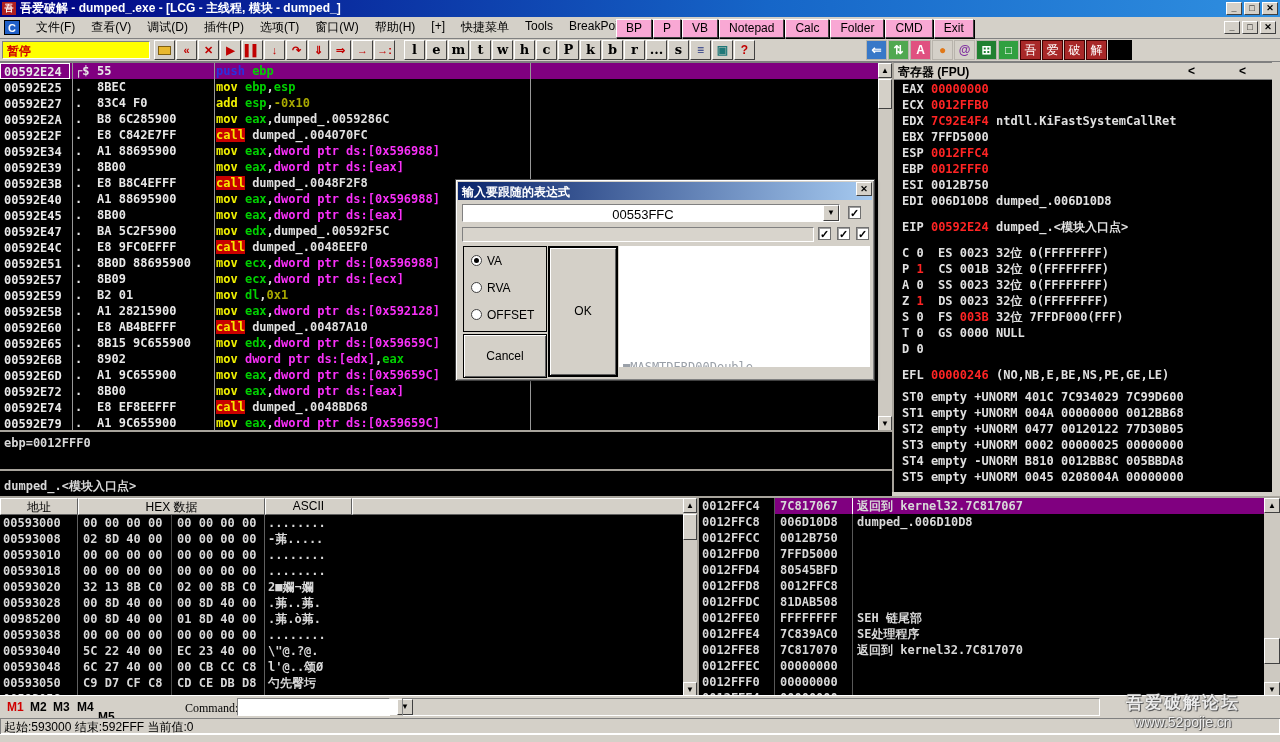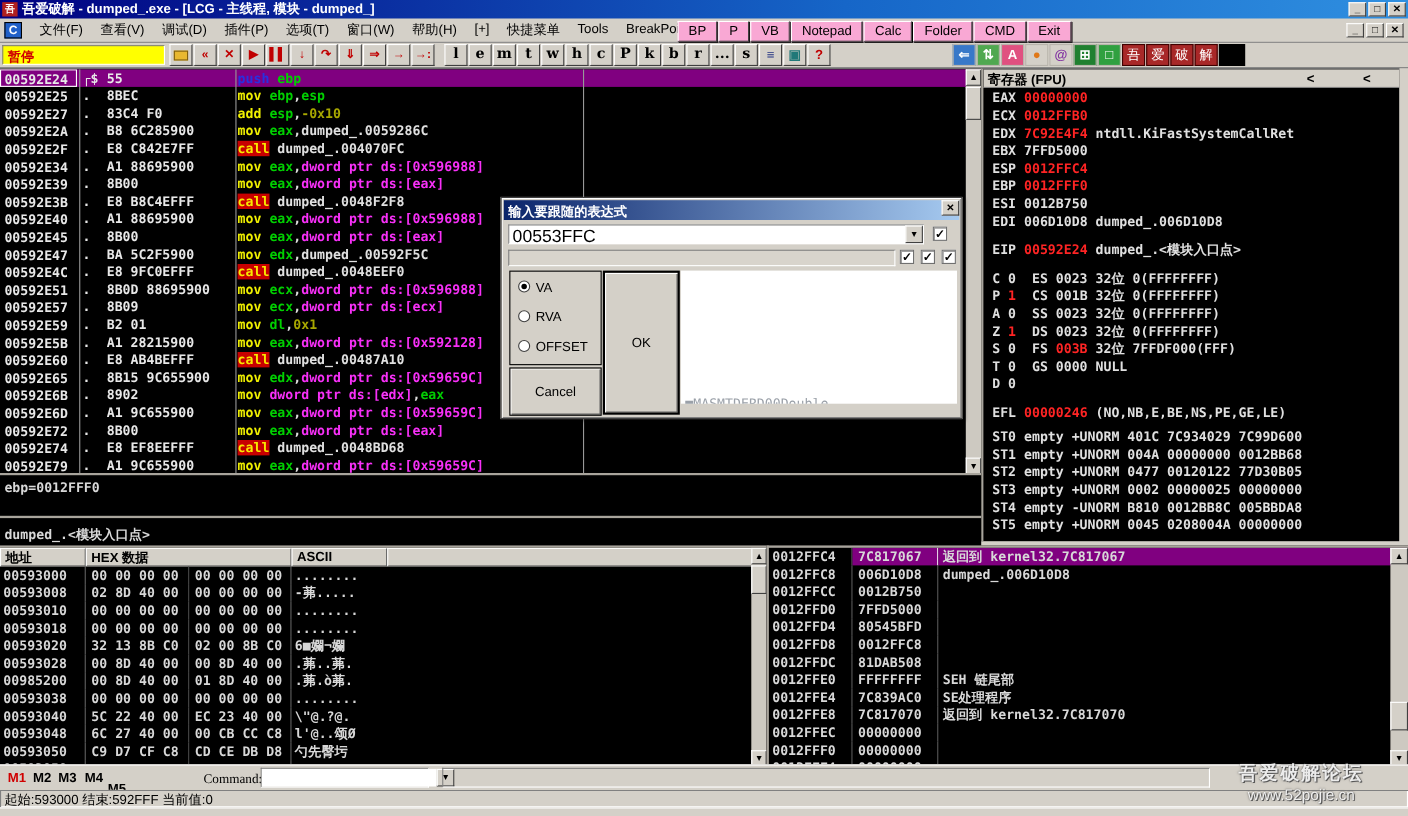--- a/index.html
+++ b/index.html
@@ -68,21 +68,21 @@
 
   .reghdr { height:17px; background:#d4d0c8; color:#000; font-weight:bold; padding:1px 4px;
             display:flex; border-bottom:1px solid #808080; }
   .reghdr .coll { margin-left:auto; font-weight:bold; padding:0 22px; }
   .rline { padding-left:8px; height:16px; }
 
   .infotext { padding:3px 4px; color:#d8d8d8; }
   .modtext { padding:7px 4px 0 4px; color:#d8d8d8; }
 
   .dumphdr { height:17px; background:#d4d0c8; display:flex; }
-  .dh { border:1px solid; border-color:#fff #606060 #606060 #fff; padding:0 4px; font-weight:bold; }
+  .dh { border:1px solid; border-color:#fff #606060 #606060 #fff; padding:0 4px; font-weight:normal;text-align:center; }
   .dh.a{width:78px} .dh.h{width:187px} .dh.t{width:87px} .dh.f{flex:1; border-color:#fff #606060 #606060 #fff;}
   .krow { display:flex; height:16px; color:#d8d8d8; }
   .ka { width:78px; padding-left:3px; border-right:1px solid #606060; }
   .kh { width:93px; padding-left:5px; }
   .kh.second { border-left:1px solid #484848; border-right:1px solid #606060; width:94px; }
   .kt { padding-left:3px; }
 
   .srow { display:flex; height:16px; color:#d8d8d8; }
   .sa { width:76px; padding-left:3px; border-right:1px solid #585858; }
   .sv { width:78px; padding-left:5px; border-right:1px solid #585858; }
@@ -123,21 +123,21 @@
          border:1px solid #404040; box-shadow:inset 1px 1px 0 #fff, inset -1px -1px 0 #808080, 2px 2px 3px rgba(0,0,0,.4);
          z-index:40; }
   .dlgtitle { position:absolute; left:2px; top:2px; right:2px; height:18px;
               background:linear-gradient(90deg,#0a246a,#a6caf0); color:#fff; font-weight:bold;
               padding:2px 4px; }
   .dlgclose { position:absolute; right:2px; top:2px; width:16px; height:14px; background:#d4d0c8;
               border:1px solid; border-color:#fff #404040 #404040 #fff; text-align:center; font-size:9px;
               line-height:12px; color:#000; font-weight:bold; }
   .dlgcombo { position:absolute; left:6px; top:24px; width:378px; height:18px; background:#fff;
               border:1px solid; border-color:#808080 #fff #fff #808080; display:flex; }
-  .dlgcombo .val { flex:1; padding:2px 3px; font-size:16px; }
+  .dlgcombo .val { flex:1; padding:2px 3px; font-size:13px;text-align:center; }
   .cb { position:absolute; width:13px; height:13px; background:#fff; border:1px solid #707070;
         box-shadow:inset 1px 1px 0 #a0a0a0; font-size:11px; line-height:12px; text-align:center; font-weight:bold; }
   .dlgbar { position:absolute; left:6px; top:47px; width:352px; height:15px;
             border:1px solid; border-color:#808080 #fff #fff #808080; background:#d8d4cc; }
   .grpbox { position:absolute; left:7px; top:66px; width:84px; height:86px; border:1px solid #000; }
   .radiorow { display:flex; align-items:center; height:27px; padding-left:7px; }
   .radio { width:11px; height:11px; border:1px solid #404040; border-radius:50%; background:#fff;
            margin-right:5px; position:relative; flex:none; }
   .radio.sel::after { content:""; position:absolute; left:2px; top:2px; width:5px; height:5px;
                       border-radius:50%; background:#000; }
@@ -340,21 +340,21 @@
       <span class="dh a">地址</span>
       <span class="dh h">HEX 数据</span>
       <span class="dh t">ASCII</span>
       <span class="dh f" style="width:330px"></span>
     </div>
     <div id="dump-body">
         <div class="krow mono"><span class="ka">00593000</span><span class="kh">00 00 00 00</span><span class="kh second">00 00 00 00</span><span class="kt">........</span></div>
         <div class="krow mono"><span class="ka">00593008</span><span class="kh">02 8D 40 00</span><span class="kh second">00 00 00 00</span><span class="kt">-茀.....</span></div>
         <div class="krow mono"><span class="ka">00593010</span><span class="kh">00 00 00 00</span><span class="kh second">00 00 00 00</span><span class="kt">........</span></div>
         <div class="krow mono"><span class="ka">00593018</span><span class="kh">00 00 00 00</span><span class="kh second">00 00 00 00</span><span class="kt">........</span></div>
-        <div class="krow mono"><span class="ka">00593020</span><span class="kh">32 13 8B C0</span><span class="kh second">02 00 8B C0</span><span class="kt">6■孄¬孄</span></div>
+        <div class="krow mono"><span class="ka">00593020</span><span class="kh">32 13 8B C0</span><span class="kh second">02 00 8B C0</span><span class="kt">2■孄¬孄</span></div>
         <div class="krow mono"><span class="ka">00593028</span><span class="kh">00 8D 40 00</span><span class="kh second">00 8D 40 00</span><span class="kt">.茀..茀.</span></div>
         <div class="krow mono"><span class="ka">00985200</span><span class="kh">00 8D 40 00</span><span class="kh second">01 8D 40 00</span><span class="kt">.茀.ò茀.</span></div>
         <div class="krow mono"><span class="ka">00593038</span><span class="kh">00 00 00 00</span><span class="kh second">00 00 00 00</span><span class="kt">........</span></div>
         <div class="krow mono"><span class="ka">00593040</span><span class="kh">5C 22 40 00</span><span class="kh second">EC 23 40 00</span><span class="kt">\"@.?@.</span></div>
         <div class="krow mono"><span class="ka">00593048</span><span class="kh">6C 27 40 00</span><span class="kh second">00 CB CC C8</span><span class="kt">l'@..颂Ø</span></div>
         <div class="krow mono"><span class="ka">00593050</span><span class="kh">C9 D7 CF C8</span><span class="kh second">CD CE DB D8</span><span class="kt">勺先臀圬</span></div>
         <div class="krow mono"><span class="ka">00593058</span><span class="kh"></span><span class="kh second"></span><span class="kt"></span></div>
       </div>
     <div class="vsb" style="right:0;top:0;height:199px;">
       <span class="sbb" style="top:0">▲</span>

